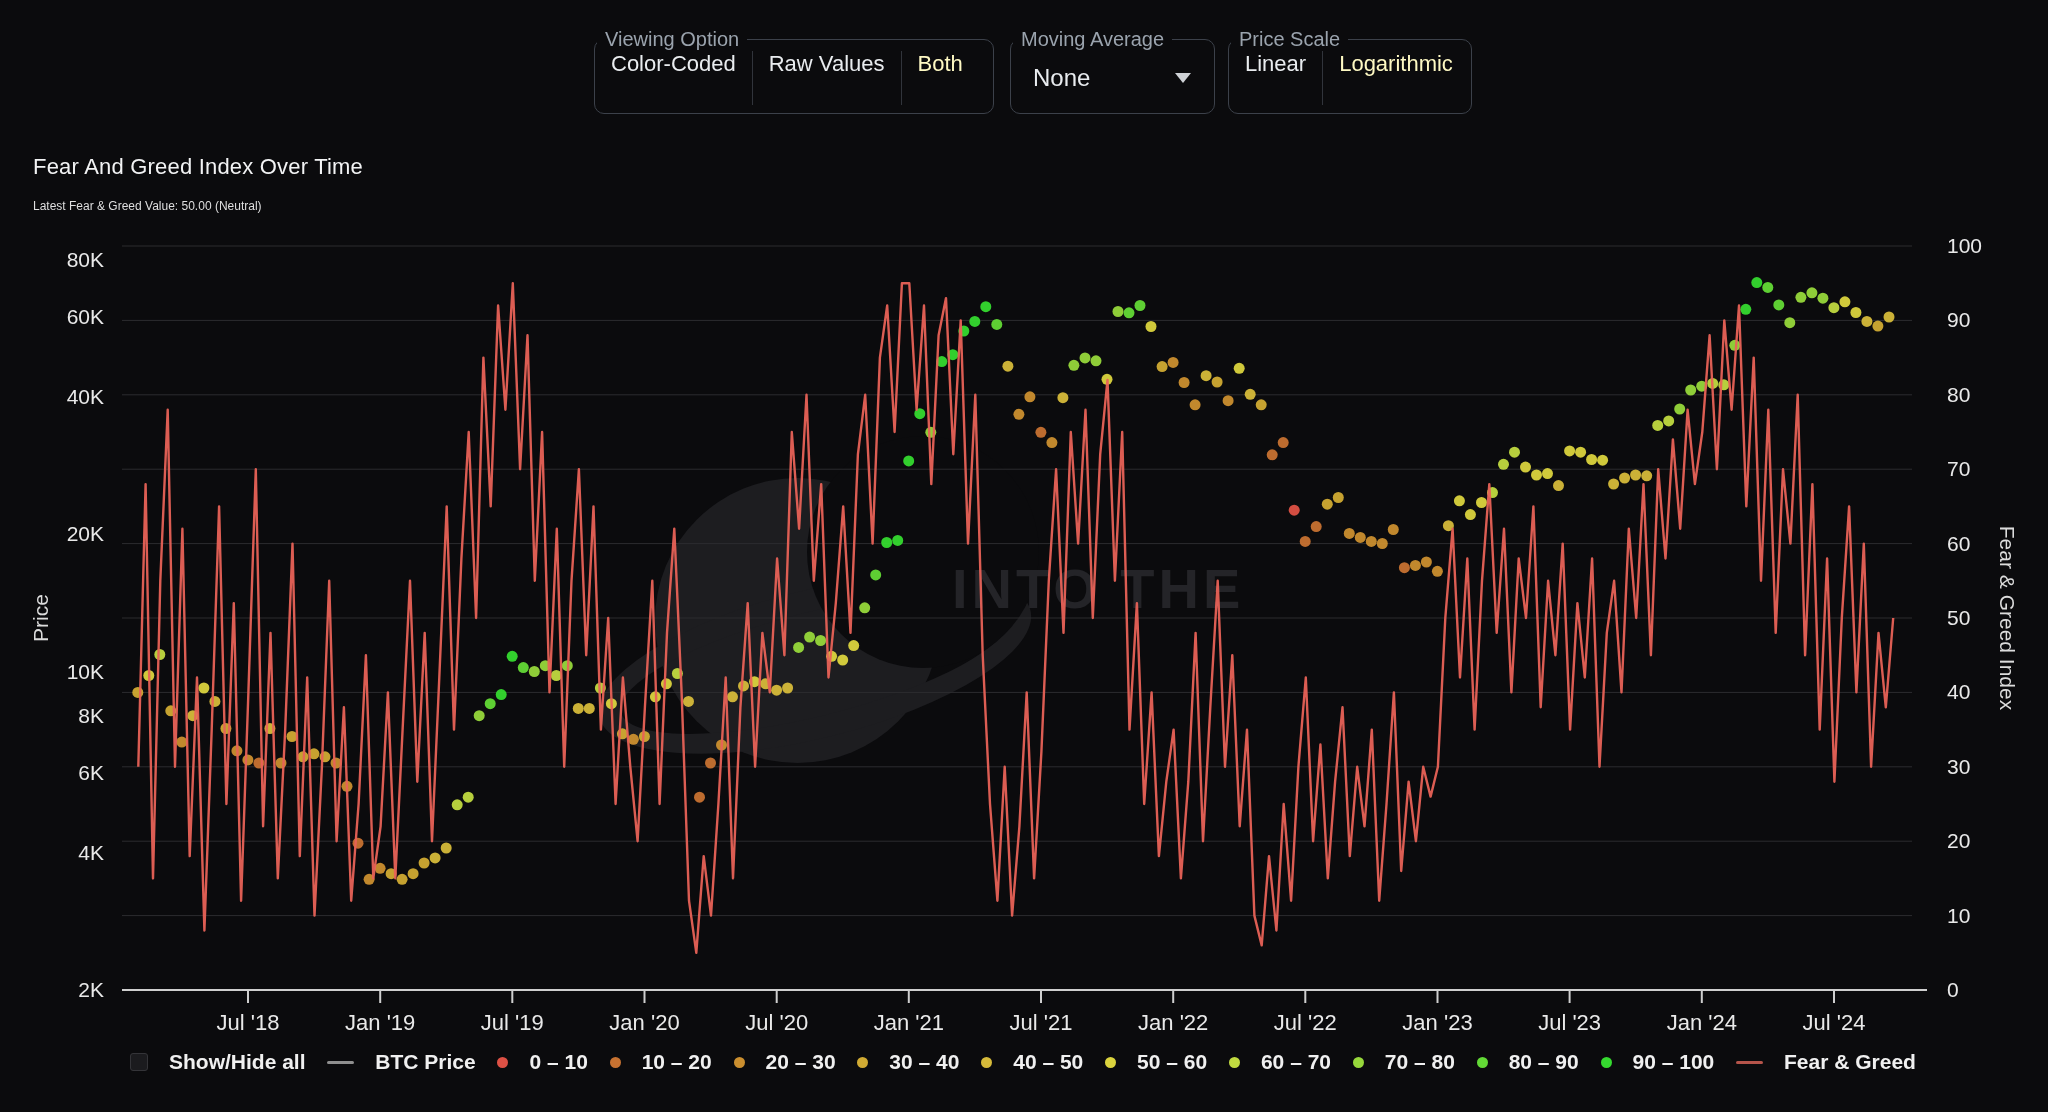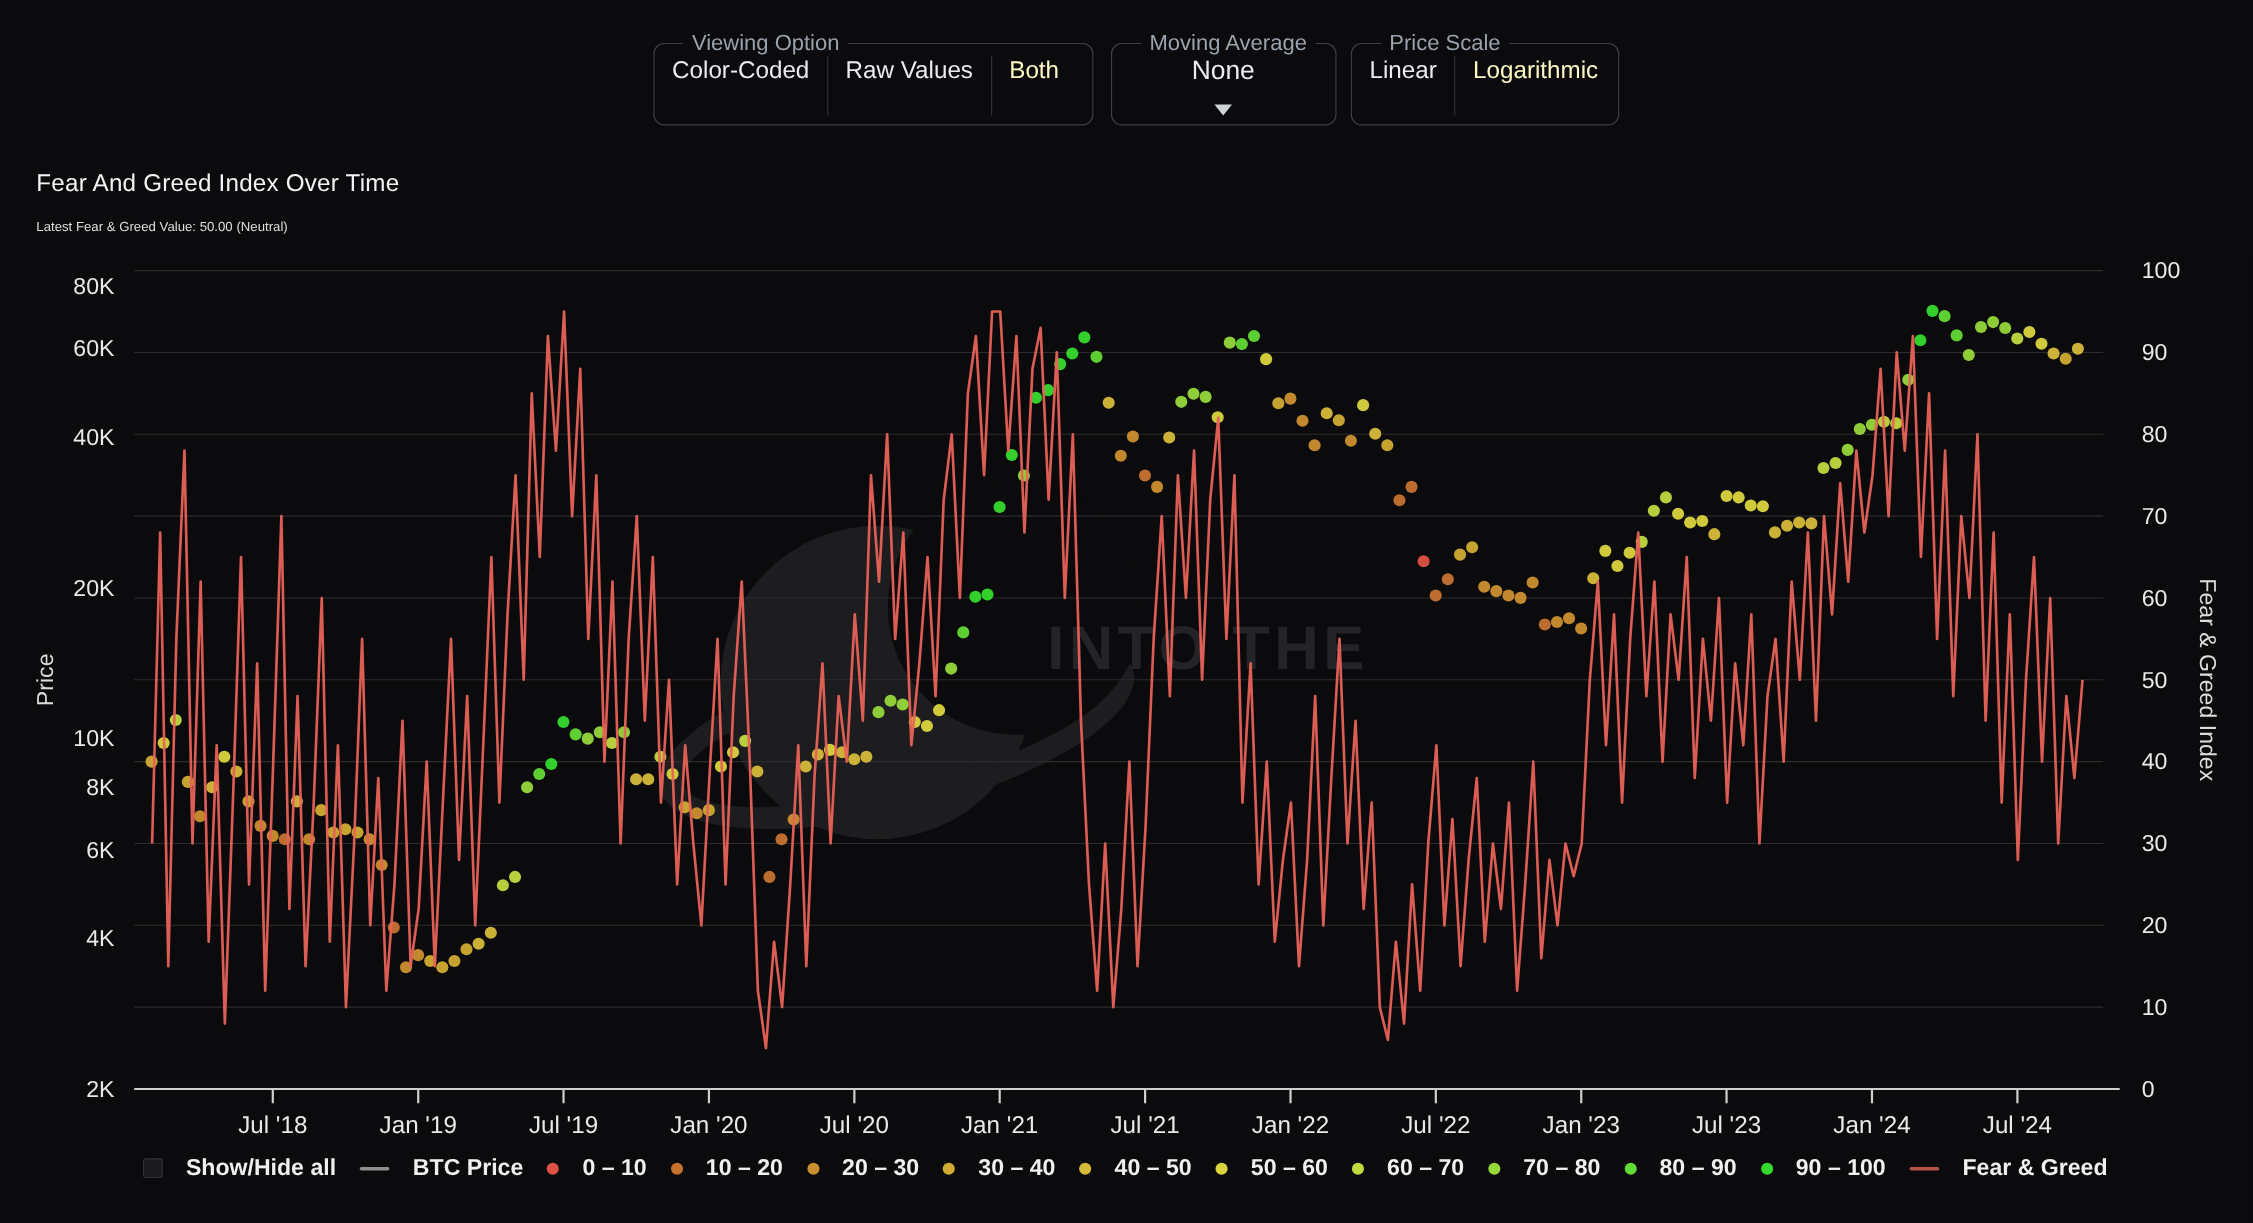--- a/index.html
+++ b/index.html
@@ -1,26 +1,26 @@
 <!DOCTYPE html>
 <html><head>
 <meta charset="utf-8">
 <style>
   html,body{margin:0;padding:0;background:#0b0b0d;}
   body{font-family:"Liberation Sans","DejaVu Sans",sans-serif;}
   #stage{position:relative;width:2048px;height:1112px;background:#0b0b0d;overflow:hidden;}
 
   
   fieldset{position:absolute;border:1px solid #3c414a;border-radius:10px;background:transparent;margin:0;padding:0;}
-  fieldset legend{color:#9aa3ad;font-size:20px;padding:0 8px;margin-left:26px;}
+  fieldset legend{color:#9aa3ad;font-size:20px;padding:0 8px;margin-left:2px;}
   .opts{display:flex;align-items:flex-start;height:54px;margin-top:0px;}
   .opt{background:none;border:none;color:#e9ecef;font-size:22px;font-family:inherit;padding:0 16px;cursor:pointer;white-space:nowrap;}
   .opt.selected{color:#fef9c3;}
   .vsep{width:1px;align-self:stretch;background:#31343b;}
-  .dropdown{display:flex;align-items:center;justify-content:space-between;padding:0 22px;width:158px;cursor:pointer;flex-direction:column;}
+  .dropdown{display:flex;align-items:center;justify-content:space-between;padding:0 22px;width:158px;cursor:pointer;}
   .dropdown .val{color:#e9ecef;font-size:24px;}
   .caret{width:0;height:0;border-left:8px solid transparent;border-right:8px solid transparent;border-top:10px solid #cfd2d6;}
 
   
   .chart-title{position:absolute;left:33px;top:154px;font-size:22px;font-weight:500;color:#f2f3f4;letter-spacing:.2px;text-align:center;}
   .chart-subtitle{position:absolute;left:33px;top:199px;font-size:12px;color:#dfdfdf;}
 
   
   .wm{position:absolute;z-index:1;}
   .wm-logo{left:655px;top:478px;width:285px;height:285px;border-radius:50%;background:#1d1d20;}

